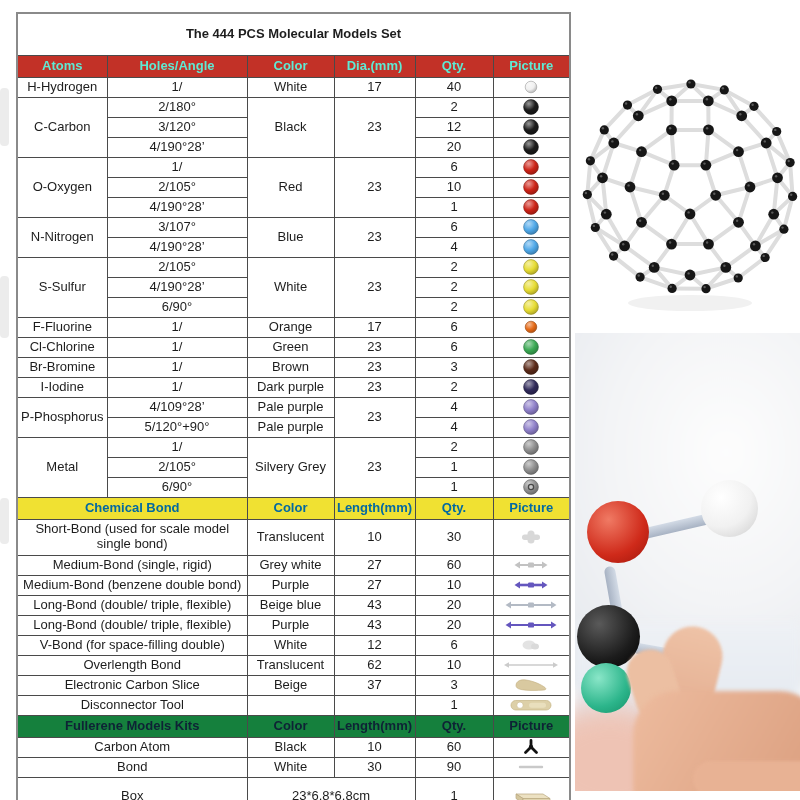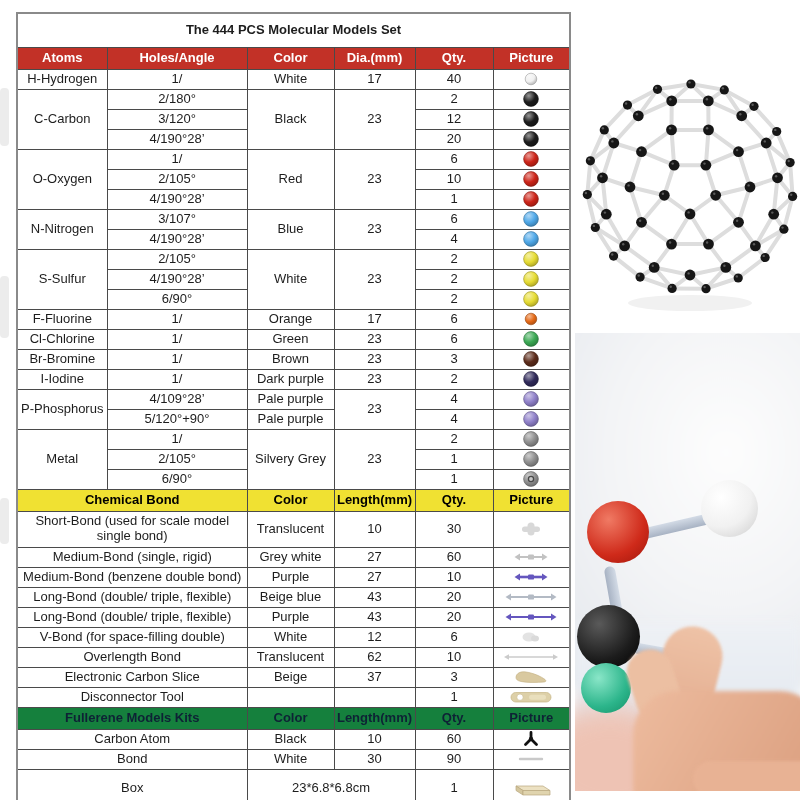--- a/index.html
+++ b/index.html
@@ -4,28 +4,28 @@
 <style>
   html,body{margin:0;padding:0;background:#fff;}
   #page{position:relative;width:800px;height:800px;background:#ffffff;overflow:hidden;
         font-family:"Liberation Sans",sans-serif;color:#1d1d1d;}
   
   #spec-table-wrap{position:absolute;left:16px;top:12px;}
   table.spec{border-collapse:collapse;table-layout:fixed;width:553px;background:#fff;
              border:2px solid #8a8a8a;}
   table.spec td,table.spec th{border:1px solid #4a4a4a;text-align:center;vertical-align:middle;
              font-size:13px;padding:0 2px;overflow:hidden;line-height:1.15;}
-  tr.h-title{height:34px;}
+  tr.h-title{height:42px;}
   tr.h-colhead{height:22px;}
   tr.h20{height:20px;}
   tr.h36{height:36px;padding-left:9px;}
   tr.h24{height:40px;}
   td.title-cell{font-weight:bold;font-size:15px;background:#fff;}
-  td.head-red{background:#c23127;color:#ffffff;font-weight:bold;}
-  td.head-yellow{background:#f0e132;color:#000000;font-weight:bold;}
+  td.head-red{background:#c23127;color:#5eead4;font-weight:bold;}
+  td.head-yellow{background:#f0e132;color:#0369a1;font-weight:bold;}
   td.head-blue{background:#15803d;color:#0e2235;font-weight:bold;}
   td.cell{background:#fff;}
   .icon-wrap{display:inline-block;vertical-align:middle;line-height:0;}
   
   .edge-strip{position:absolute;left:0;width:9px;background:#ececec;border-radius:4px;}
   
   #photo-bucky{position:absolute;left:578px;top:55px;width:222px;height:285px;}
   
   #photo-hand{position:absolute;left:575px;top:333px;width:225px;height:458px;overflow:hidden;}
   .shirt{position:absolute;left:-35px;top:-25px;width:310px;height:380px;

